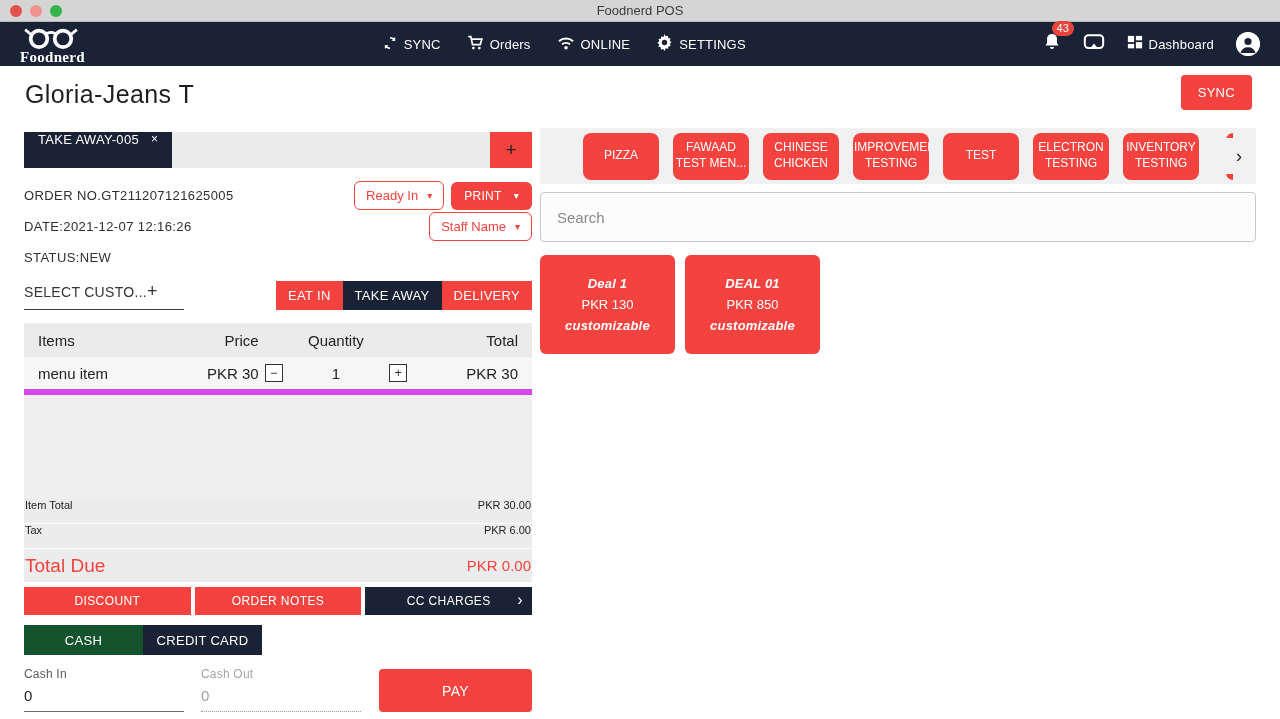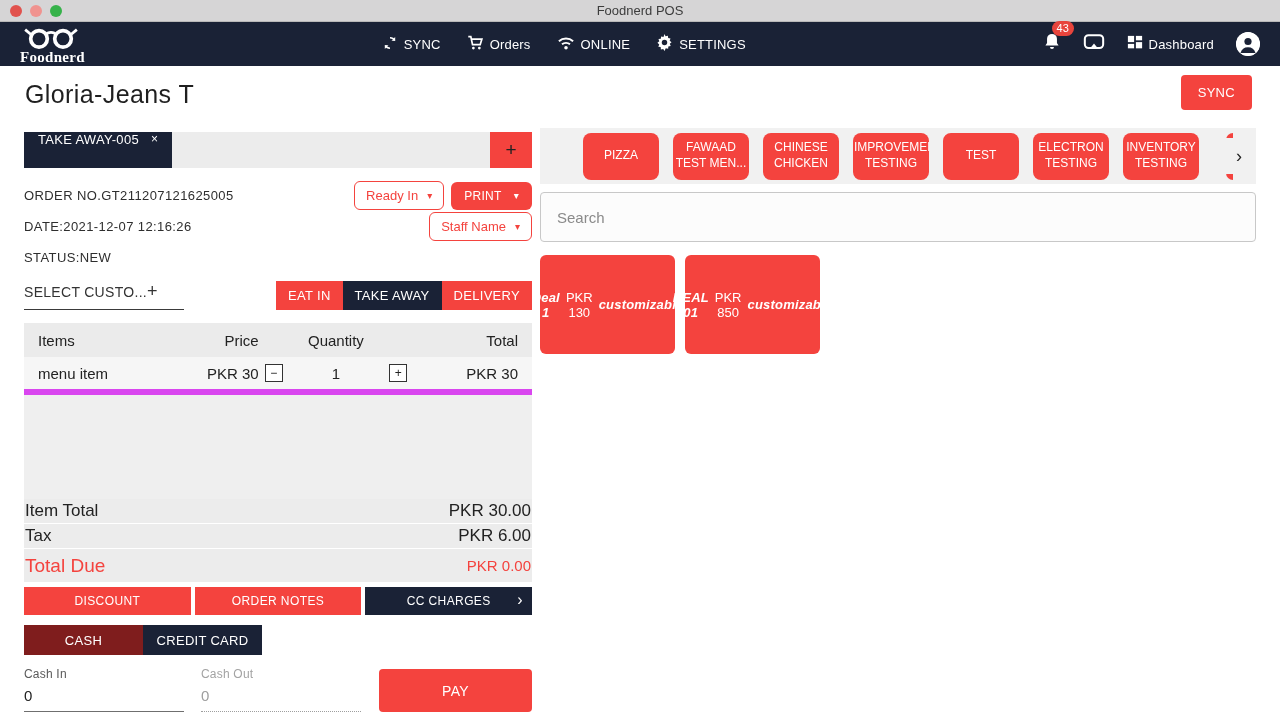--- a/index.html
+++ b/index.html
@@ -50,33 +50,33 @@
   .ot-btn.active { background:#1a2236; }
 
   .t-head, .t-row { display:grid; grid-template-columns:1.15fr .85fr 1.4fr .95fr; padding:0 14px; font-size:15px; align-items:center; }
   .t-head { background:#ebebeb; height:34px; color:#222; }
   .t-row { background:#f6f6f6; height:38px; border-bottom:6px solid #d946ef; color:#222; }
   .c2 { text-align:right; } .c3 { text-align:center; } .c4 { text-align:right; }
   .qty { display:flex; align-items:center; justify-content:space-between; padding:0 6px; }
   .step-btn { width:18px; height:18px; border:1px solid #333; background:#fff; font-size:12px; line-height:1; color:#222; cursor:pointer; display:flex; align-items:center; justify-content:center; }
   .t-filler { height:104px; background:#efefef; }
 
-  .totals-row { display:flex; justify-content:space-between; align-items:center; background:#ececec; height:25px; padding:0 1px; font-size:17px; color:#222; border-bottom:1px solid #fff; }
+  .totals-row { display:flex; justify-content:space-between; background:#ececec; height:25px; padding:0 1px; font-size:11px; color:#222; border-bottom:1px solid #fff; }
   .total-due { display:flex; justify-content:space-between; align-items:center; background:#ececec; height:33px; padding:0 1px; color:#f4433e; }
   .total-due .lbl { font-size:19px; }
   .total-due .val { font-size:15px; }
 
   .action-row { display:flex; gap:4px; margin-top:5px; }
   .action-btn { flex:1; height:28px; border:none; background:#f4433e; color:#fff; font-size:12px; letter-spacing:.4px; cursor:pointer; position:relative; }
   .action-btn.dark { background:#1a2236; }
   .cc-chev { position:absolute; right:9px; top:4px; font-size:16px; }
 
   .pay-tabs { display:flex; margin-top:10px; }
   .pay-tab { width:119px; height:30px; border:none; font-size:13px; color:#fff; cursor:pointer; letter-spacing:.3px; }
-  .pay-tab.cash { background:#7f1d1d; }
+  .pay-tab.cash { background:#14532d; }
   .pay-tab.credit { background:#1a2236; }
 
   .cash-row { display:flex; align-items:flex-start; margin-top:12px;justify-content:flex-end; }
   .cash-field { width:160px; margin-right:17px; }
   .cash-label { font-size:12px; color:#5a5a5a; letter-spacing:.2px; }
   .cash-label.dim { color:#a3a3a3; }
   .cash-input { width:100%; border:none; border-bottom:1px solid #6f6f6f; background:transparent; font-size:15px; color:#222; padding:6px 0 7px; outline:none; font-family:"Liberation Sans", sans-serif; }
   .cash-input.dim { color:#9e9e9e; border-bottom:1px dotted #9e9e9e; }
   .pay-btn { margin-left:auto; width:153px; height:43px; background:#f4433e; color:#fff; border:none; border-radius:4px; font-size:14px; cursor:pointer; margin-top:2px; letter-spacing:.3px; }
 
@@ -84,21 +84,21 @@
   .right-panel { position:absolute; left:540px; top:128px; width:716px; }
   .cat-bar { height:56px; background:#f1f1f1; display:flex; align-items:center; gap:14px; padding-left:43px; position:relative; overflow:hidden; }
   .cat-btn { width:76px; min-width:76px; height:47px; background:#f4433e; border:none; border-radius:8px; color:#fff; font-size:12px; line-height:1.3; text-align:center; padding:0 1px; overflow:hidden; cursor:pointer; }
   .cat-partial { width:7px; min-width:7px; margin-left:13px; height:47px; background:#f4433e; border:none; border-radius:8px 0 0 8px; cursor:pointer; }
   .cat-next { position:absolute; right:0; top:10px; width:34px; height:36px; background:#f1f1f1; border:none; color:#222; font-size:18px; cursor:pointer; }
 
   .search-input { margin-top:8px; width:100%; height:50px; border:1px solid #c8c8c8; border-radius:4px; font-size:15px; padding:0 16px; background:#fcfcfc; outline:none; color:#333; font-family:"Liberation Sans", sans-serif; }
   .search-input::placeholder { color:#8a8a8a; }
 
   .deals { display:flex; gap:10px; margin-top:13px; }
-  .deal-card { width:135px; height:99px; background:#f4433e; border:none; border-radius:6px; color:#fff; display:flex; flex-direction:row; align-items:center; justify-content:center; gap:6px; cursor:pointer; }
+  .deal-card { width:135px; height:99px; background:#f4433e; border:none; border-radius:6px; color:#fff; display:flex; flex-direction:column; align-items:center; justify-content:center; gap:6px; cursor:pointer; }
   .deal-name, .deal-note { font-weight:bold; font-style:italic; font-size:13px; letter-spacing:.2px; }
   .deal-price { font-size:13px; }
 </style>
 </head>
 <body>
 
 <div class="app">
 
   <div class="titlebar">
     <div class="traffic">

